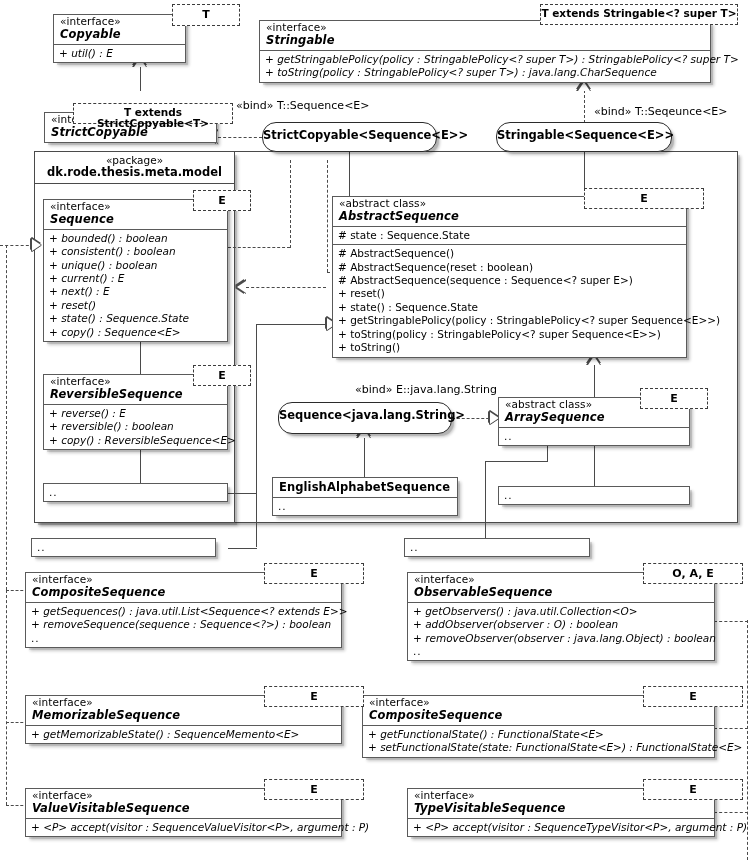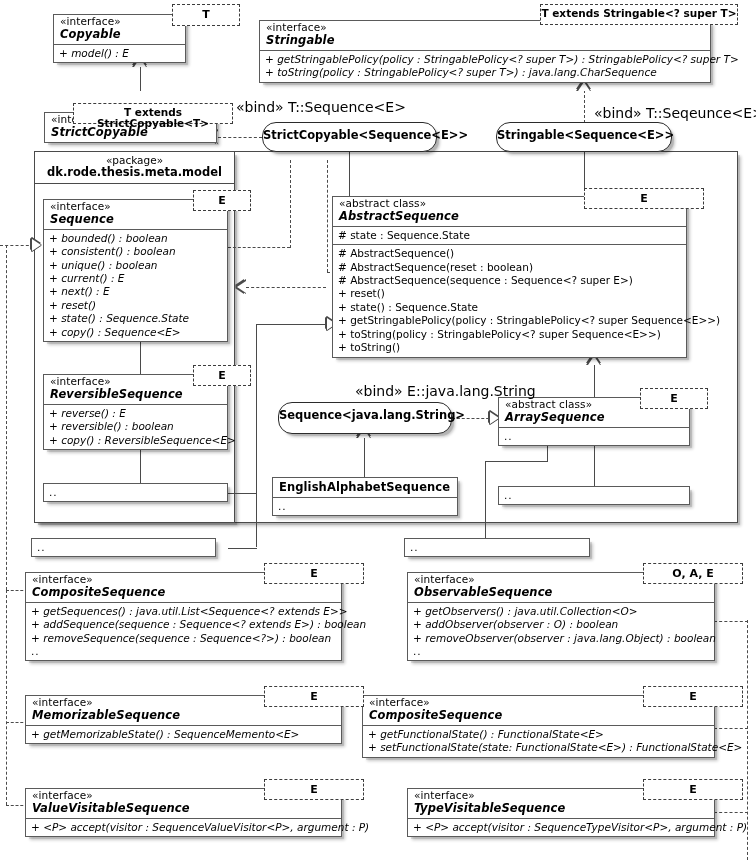--- a/index.html
+++ b/index.html
@@ -128,21 +128,21 @@
   }
   .tri-left {
     border-top: 6px solid transparent;
     border-bottom: 6px solid transparent;
     border-right: 9px solid #ffffff;
     filter: drop-shadow(-1.3px 0 0 #4a4a4a) drop-shadow(0.6px -1.2px 0 #4a4a4a) drop-shadow(0.6px 1.2px 0 #4a4a4a);
   }
 
   .blabel {
     position: absolute;
-    font-size: 14px;
+    font-size: 11px;
     color: #000;
     white-space: nowrap;
     z-index: 8;
     background: transparent;
   }
 </style>
 </head>
 <body>
 
 <div id="canvas">
@@ -223,21 +223,21 @@
 
   <div class="tparam" style="left:172px; top:4px; width:68px; height:22px;">
     <span>T</span>
   </div>
   <div class="uml" style="left:53px; top:14px; width:133px;">
     <div class="hdr">
       <div class="stereo">«interface»</div>
       <div class="cname">Copyable</div>
     </div>
     <div class="sect">
-      <div class="row">+ model() : E</div>
+      <div class="row">+ util() : E</div>
     </div>
   </div>
 
   <div class="tparam" style="left:73px; top:103px; width:160px; height:21px; padding-top:3px; font-size:10.5px;">
     <span>T</span><span class="lt"> extends StrictCopyable&lt;T&gt;</span>
   </div>
   <div class="uml" style="left:44px; top:112px; width:173px;">
     <div class="hdr">
       <div class="stereo">«interface»</div>
       <div class="cname">StrictCopyable</div>
@@ -382,21 +382,20 @@
   <div class="tparam" style="left:264px; top:563px; width:100px; height:21px; padding-top:4px;">
     <span>E</span>
   </div>
   <div class="uml" style="left:25px; top:572px; width:317px;">
     <div class="hdr">
       <div class="stereo">«interface»</div>
       <div class="cname">CompositeSequence</div>
     </div>
     <div class="sect">
       <div class="row">+ getSequences() : java.util.List&lt;Sequence&lt;? extends E&gt;&gt;</div>
-      <div class="row">+ addSequence(sequence : Sequence&lt;? extends E&gt;) : boolean</div>
       <div class="row">+ removeSequence(sequence : Sequence&lt;?&gt;) : boolean</div>
       <div class="row dots">..</div>
     </div>
   </div>
 
   <div class="tparam" style="left:643px; top:563px; width:100px; height:21px; padding-top:4px;">
     <span>O, A, E</span>
   </div>
   <div class="uml" style="left:407px; top:572px; width:308px;">
     <div class="hdr">

